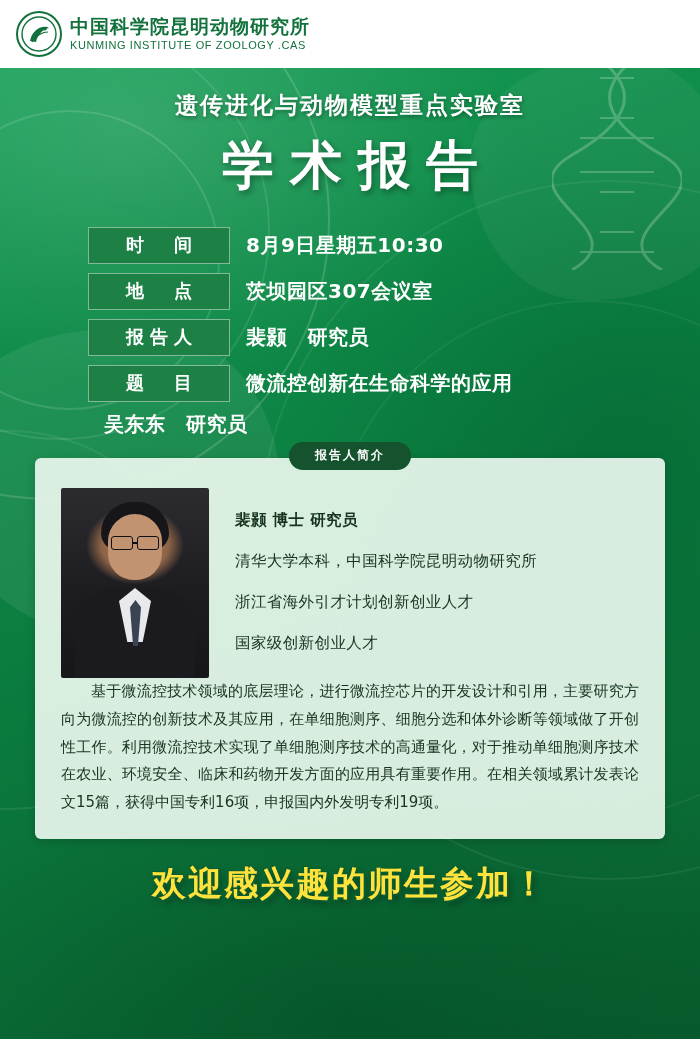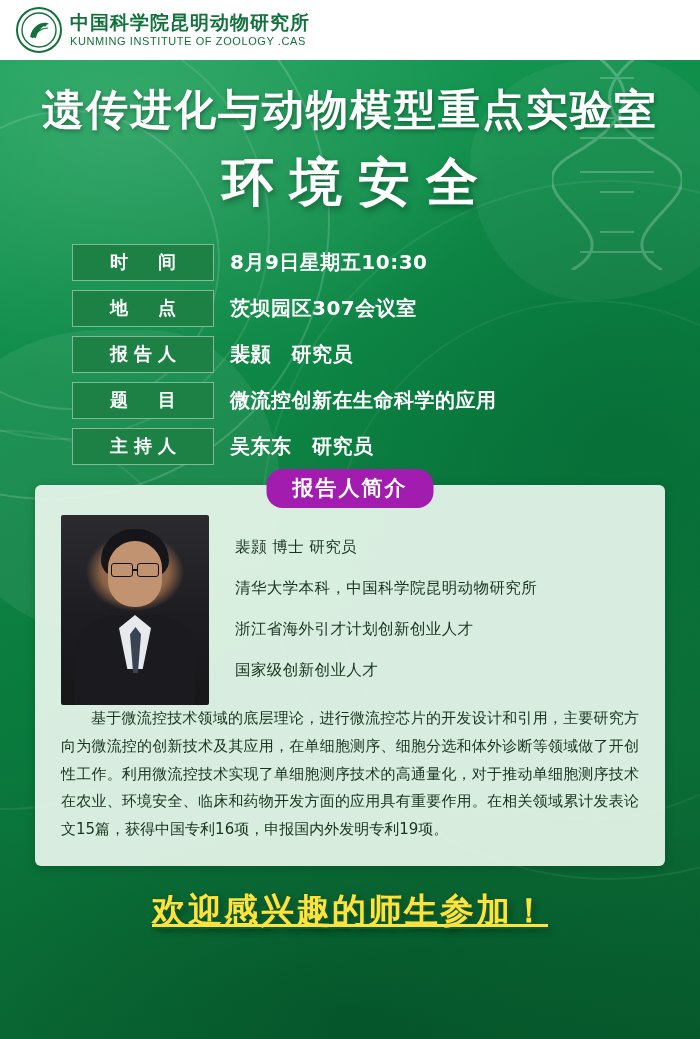--- a/index.html
+++ b/index.html
@@ -53,21 +53,21 @@
     top: 40px;
     width: 130px;
     height: 230px;
     opacity: 0.22;
     pointer-events: none;
   }
 
   
   .logo-band {
     position: relative;
-    height: 60px;
+    height: 68px;
     background: #ffffff;
     display: flex;
     align-items: center;
     padding-left: 16px;
     z-index: 5;
   }
   .logo-mark {
     width: 46px; height: 46px;
     border-radius: 50%;
     border: 2px solid #12713c;
@@ -87,21 +87,21 @@
     font-size: 11px;
     color: #12713c;
     letter-spacing: 0.6px;
     margin-top: 3px;
   }
 
   
   .title-wrap { position: relative; z-index: 5; text-align: center; margin-top: 22px; }
   .title-1 {
     font-family: Liberation Serif, serif;
-    font-size: 42px;
+    font-size: 23px;
     font-weight: bold;
     color: #ffffff;
     letter-spacing: 2px;
     text-shadow: 1px 2px 4px rgba(0,0,0,0.35);
   }
   .title-2 {
     font-family: "DejaVu Serif", serif;
     font-size: 52px;
     font-weight: bold;
     color: #ffffff;
@@ -115,20 +115,21 @@
   .info-list {
     position: relative;
     z-index: 5;
     margin: 26px auto 0 auto;
     width: 556px;
   }
   .info-row {
     display: flex;
     align-items: center;
     margin-bottom: 9px;
+    margin-left: 16px;
   }
   .info-label {
     width: 142px;
     flex: none;
     background: #1d8146;
     border: 1px solid rgba(255,255,255,0.45);
     color: #ffffff;
     font-size: 18px;
     font-weight: bold;
     font-family: "DejaVu Sans", sans-serif;
@@ -156,23 +157,23 @@
     background: rgba(232, 246, 236, 0.93);
     border-radius: 6px;
     padding: 30px 26px 22px 26px;
     box-shadow: 0 2px 10px rgba(0,0,0,0.18);
   }
   .card-badge {
     position: absolute;
     top: -16px;
     left: 50%;
     transform: translateX(-50%);
-    background: #a21caf;
-    color: #ffffff;
-    font-size: 21px;
+    background: #14532d;
+    color: #ffffff;
+    font-size: 12px;
     font-weight: bold;
     font-family: Liberation Sans, sans-serif;
     letter-spacing: 2px;
     padding: 5px 26px 6px 26px;
     border-radius: 16px;
     white-space: nowrap;
   }
   .card-top { display: flex; }
   .portrait {
     width: 148px;
@@ -195,41 +196,40 @@
   .p-tie { position: absolute; left: 69px; top: 112px; width: 11px; height: 46px; background: #3a4352; clip-path: polygon(50% 0, 100% 16%, 72% 100%, 28% 100%, 0 16%); }
 
   .bio-lines { margin-left: 26px; padding-top: 22px; }
   .bio-line {
     font-family: "DejaVu Sans", sans-serif;
     font-size: 15.5px;
     color: #17341f;
     margin-bottom: 20px;
     letter-spacing: 0.4px;
   }
-  .bio-line:first-child { font-weight: normal; }
+  .bio-line:first-child { font-weight: bold; }
 
   .para {
     font-family: "DejaVu Sans", sans-serif;
     font-size: 15px;
     line-height: 1.85;
     color: #17341f;
     text-align: justify;
     text-indent: 2em;
   }
 
   
   .footer { position: relative; z-index: 5; text-align: center; margin-top: 22px; }
   .welcome {
     font-family: "DejaVu Serif", serif;
     font-size: 34px;
     font-weight: bold;
     color: #ffe23c;
     letter-spacing: 2px;
     text-shadow: 2px 2px 0 #0a5c2e, -1px -1px 0 #0a5c2e, 3px 4px 6px rgba(0,0,0,0.35);
-    text-decoration: underline;
   }
 </style>
 </head>
 <body>
 
 <div class="poster">
 
   <div class="swirl s1"></div>
   <div class="swirl s2"></div>
   <div class="swirl s3"></div>
@@ -264,42 +264,41 @@
       </svg>
     </div>
     <div class="logo-text">
       <div class="logo-cn">中国科学院昆明动物研究所</div>
       <div class="logo-en">KUNMING INSTITUTE OF ZOOLOGY .CAS</div>
     </div>
   </div>
 
   <div class="title-wrap">
     <div class="title-1">遗传进化与动物模型重点实验室</div>
-    <div class="title-2">环境安全</div>
+    <div class="title-2">学术报告</div>
   </div>
 
   <div class="info-list">
     <div class="info-row">
       <div class="info-label">时　间</div>
       <div class="info-value">8月9日星期五10:30</div>
     </div>
     <div class="info-row">
       <div class="info-label">地　点</div>
       <div class="info-value">茨坝园区307会议室</div>
     </div>
     <div class="info-row">
       <div class="info-label">报告人</div>
       <div class="info-value">裴颢　研究员</div>
     </div>
     <div class="info-row">
       <div class="info-label">题　目</div>
       <div class="info-value">微流控创新在生命科学的应用</div>
     </div>
     <div class="info-row">
-      <div class="info-label">主持人</div>
       <div class="info-value">吴东东　研究员</div>
     </div>
   </div>
 
   <div class="card">
     <div class="card-badge">报告人简介</div>
 
     <div class="card-top">
       <div class="portrait">
         <div class="p-body"></div>

